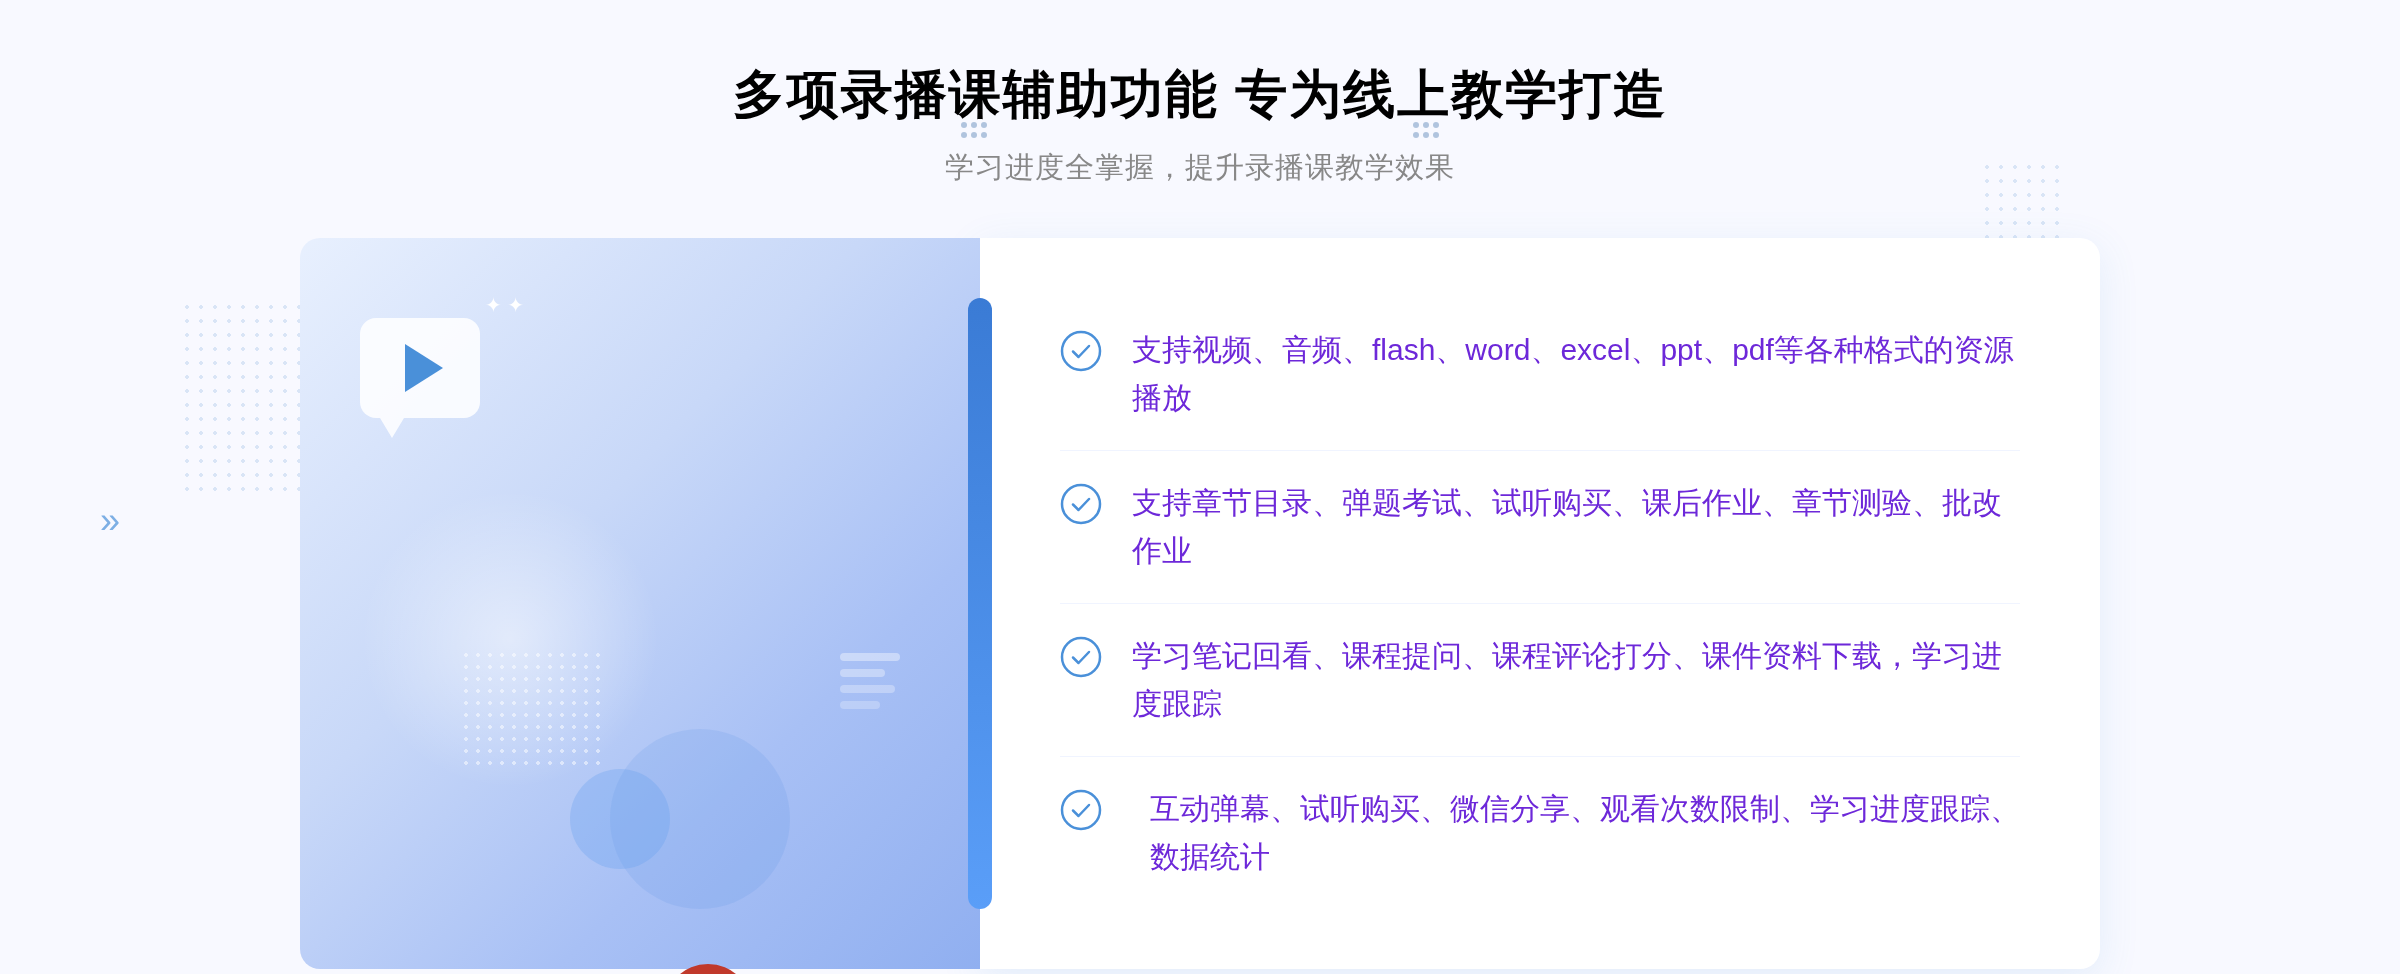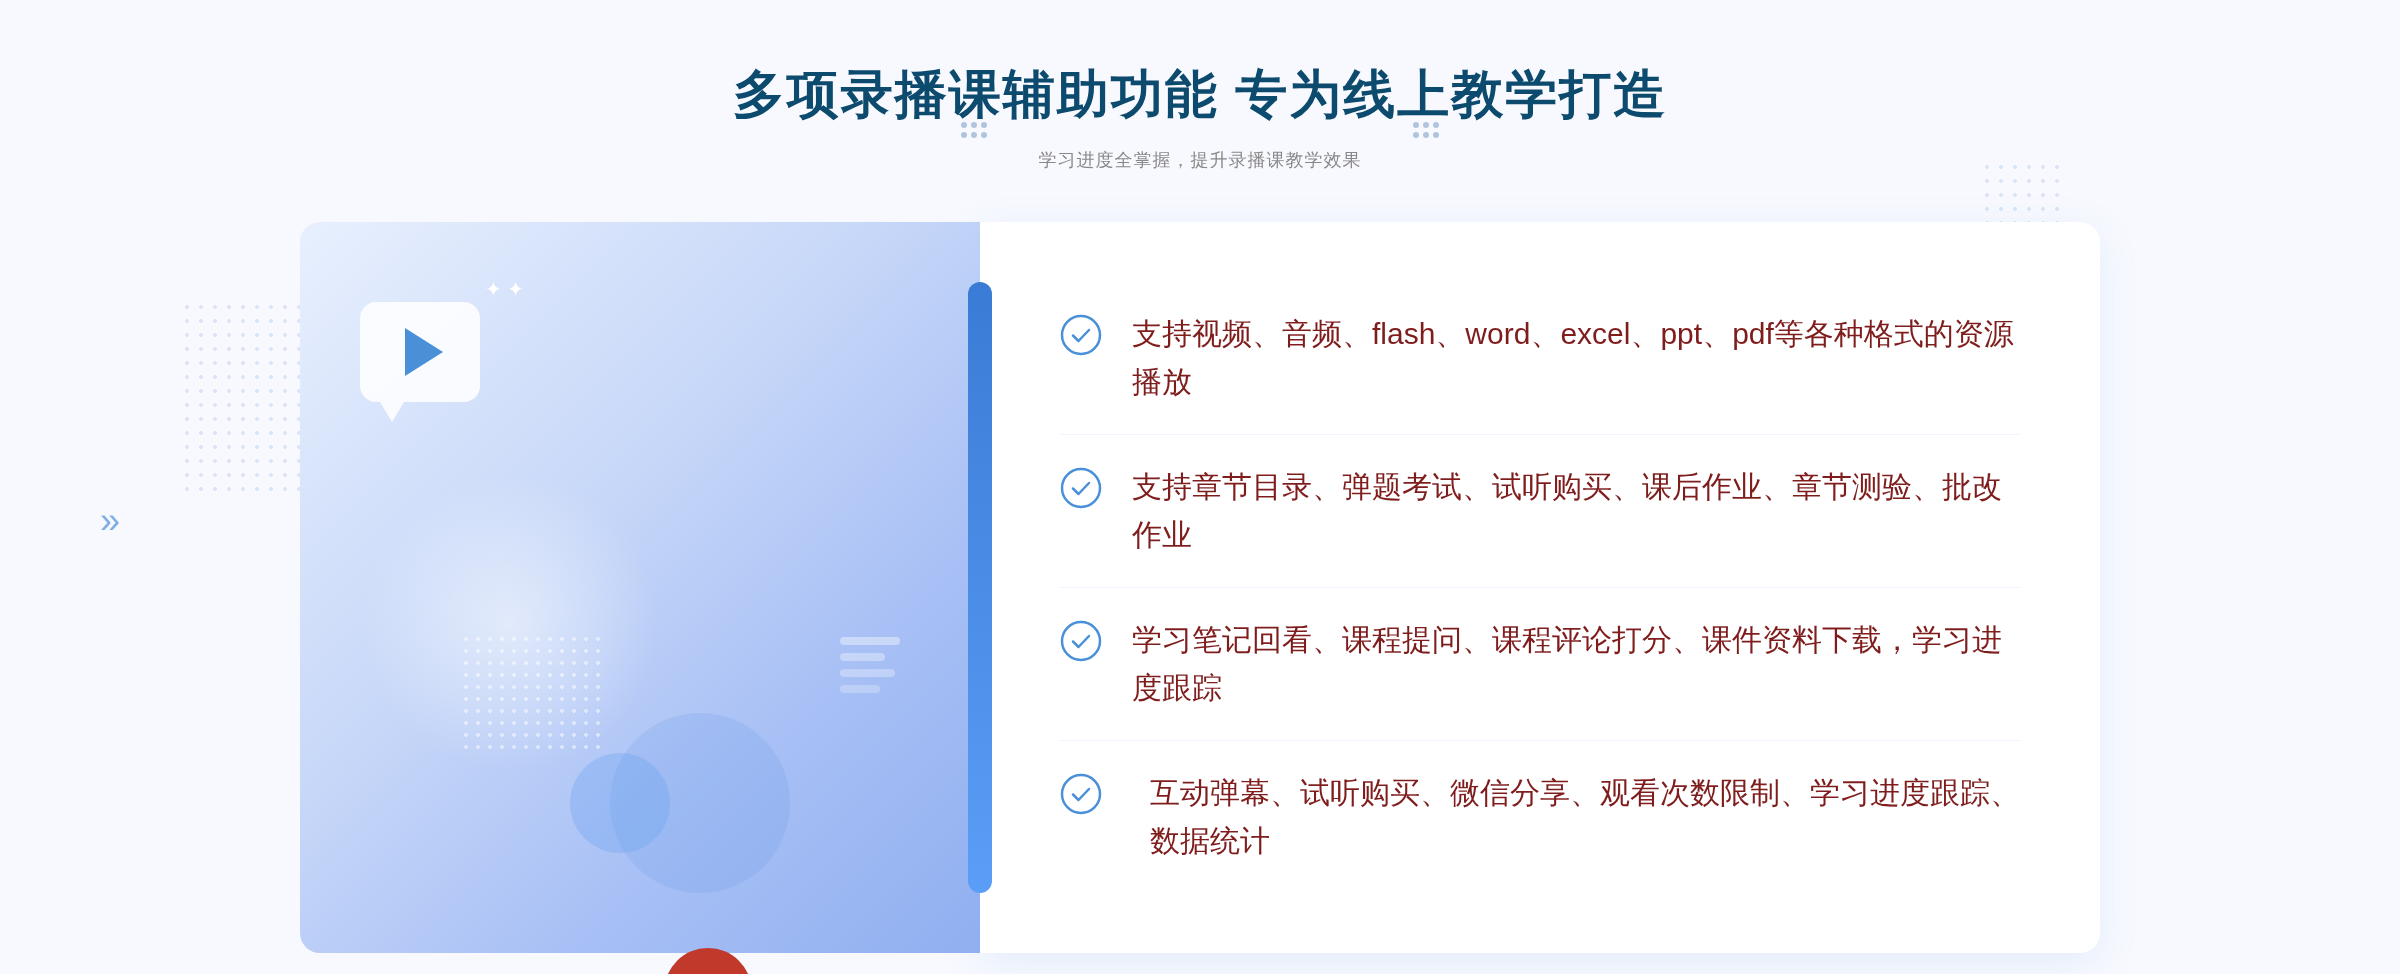--- a/index.html
+++ b/index.html
@@ -99,27 +99,27 @@
     
     .header-section {
       text-align: center;
       margin-bottom: 50px;
       position: relative;
     }
 
     .main-title {
       font-size: 52px;
       font-weight: 600;
-      color: #0c4a6e;
+      color: #000000;
       letter-spacing: 2px;
       margin-bottom: 18px;
     }
 
     .sub-title {
-      font-size: 18px;
+      font-size: 29px;
       color: #888;
       font-weight: 400;
       letter-spacing: 1px;
     }
 
     
     .content-area {
       display: flex;
       width: 1800px;
       align-items: stretch;
@@ -270,21 +270,21 @@
       margin-top: 4px;
     }
 
     .check-icon svg {
       width: 42px;
       height: 42px;
     }
 
     .feature-text {
       font-size: 30px;
-      color: #7f1d1d;
+      color: #6d28d9;
       line-height: 1.6;
       font-weight: 400;
     }
 
     
     .deco-small-circle {
       position: absolute;
       left: 270px;
       bottom: 100px;
       width: 100px;

